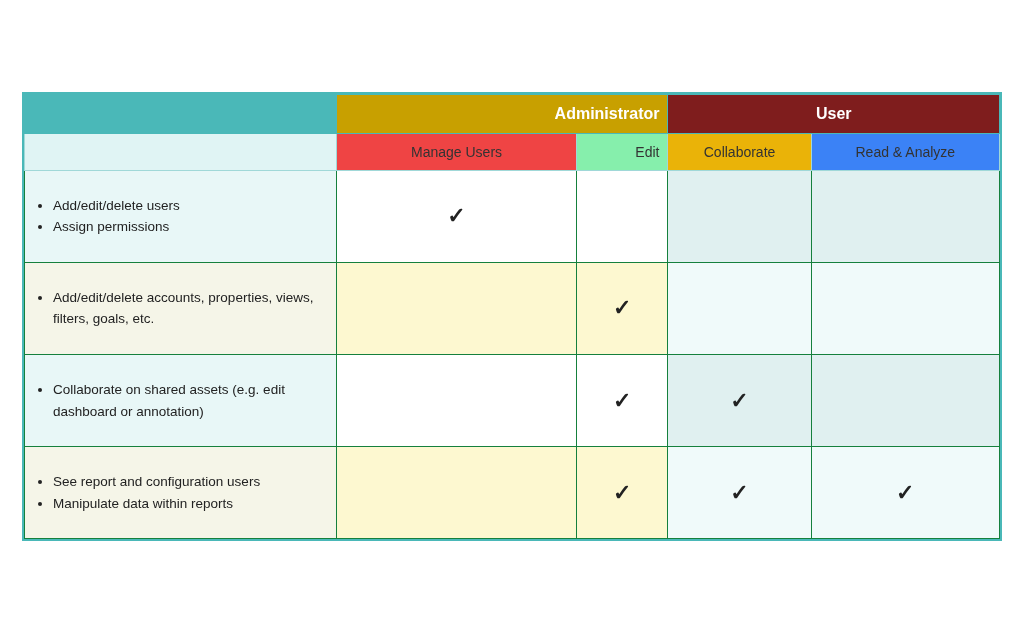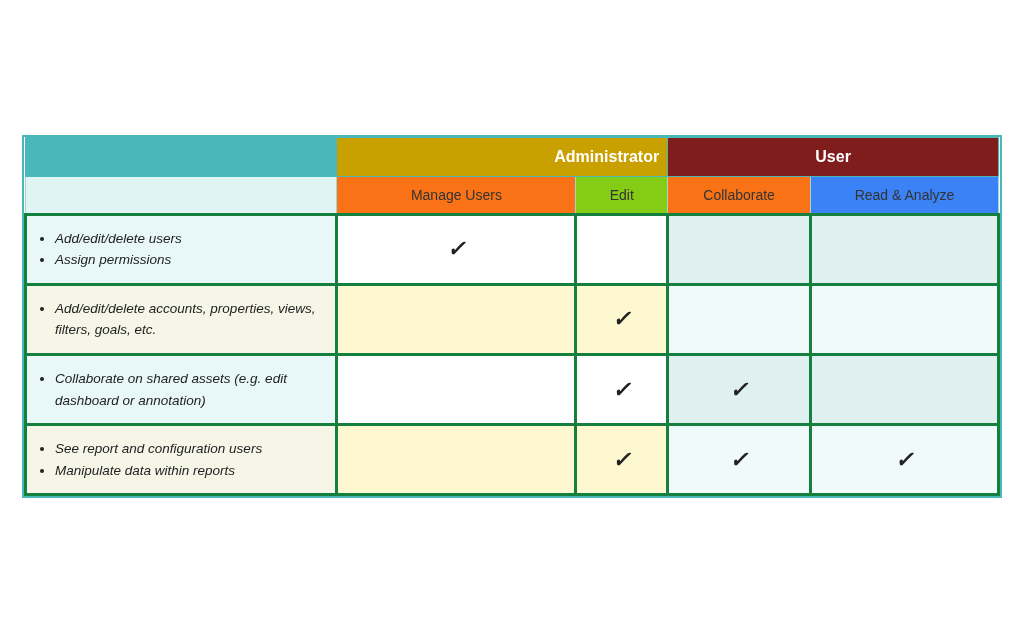--- a/index.html
+++ b/index.html
@@ -47,41 +47,41 @@
       text-align: center;
       padding: 10px 8px;
       font-weight: normal;
       font-size: 14px;
       border: 1px solid #a0d8d8;
     }
     .header-row-2 .col-desc {
       background: #e0f4f4;
     }
     .header-row-2 .col-manage {
-      background: #f97316;
+      background: #ef4444;
       color: #333;
     }
     .header-row-2 .col-edit {
-      background: #84cc16;
-      color: #333;
+      background: #86efac;
+      color: #333;
+      text-align: right;
     }
     .header-row-2 .col-collab {
-      background: #f97316;
+      background: #eab308;
       color: #333;
     }
     .header-row-2 .col-read {
       background: #3b82f6;
       color: #333;
     }
     
     tbody tr td {
-      padding: 12px 10px;
+      padding: 24px 10px;
       vertical-align: middle;
-      border: 3px solid #15803d;
-      font-style: italic;
+      border: 1px solid #15803d;
     }
     tbody tr:nth-child(odd) td.col-desc {
       background: #e8f7f7;
     }
     tbody tr:nth-child(even) td.col-desc {
       background: #f5f5e8;
     }
     tbody tr:nth-child(odd) td.col-manage {
       background: #ffffff;
     }

